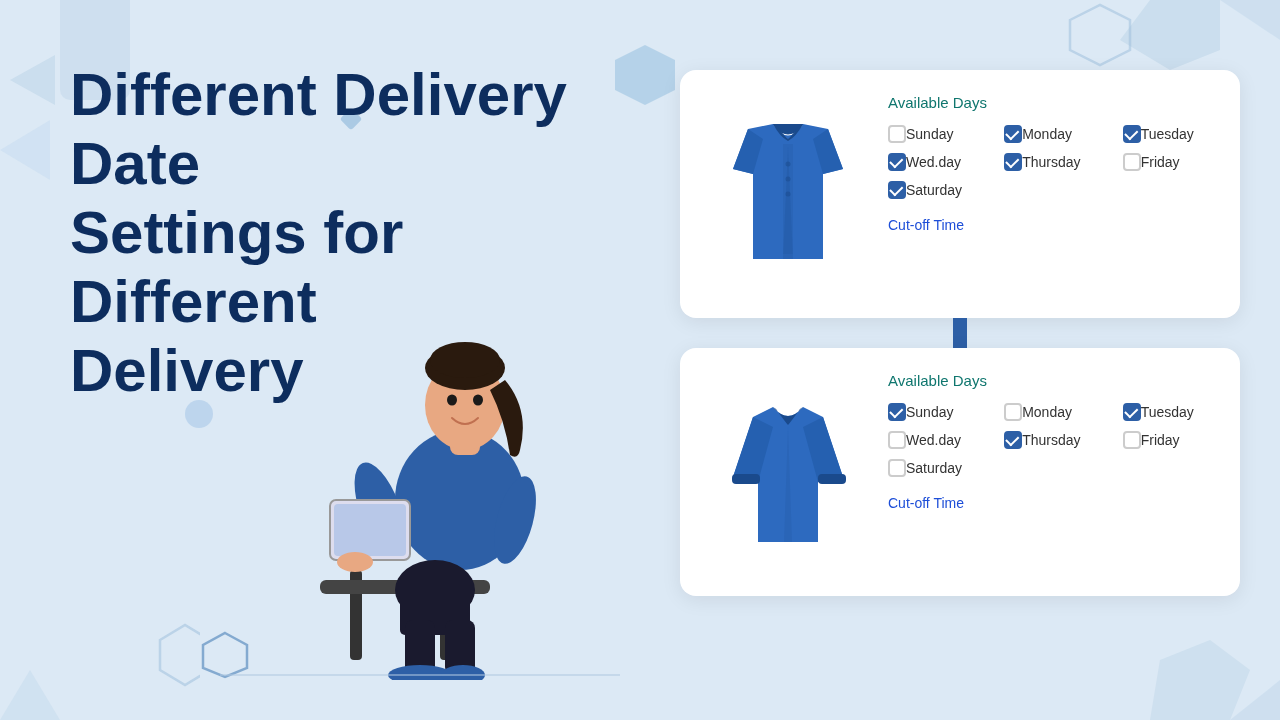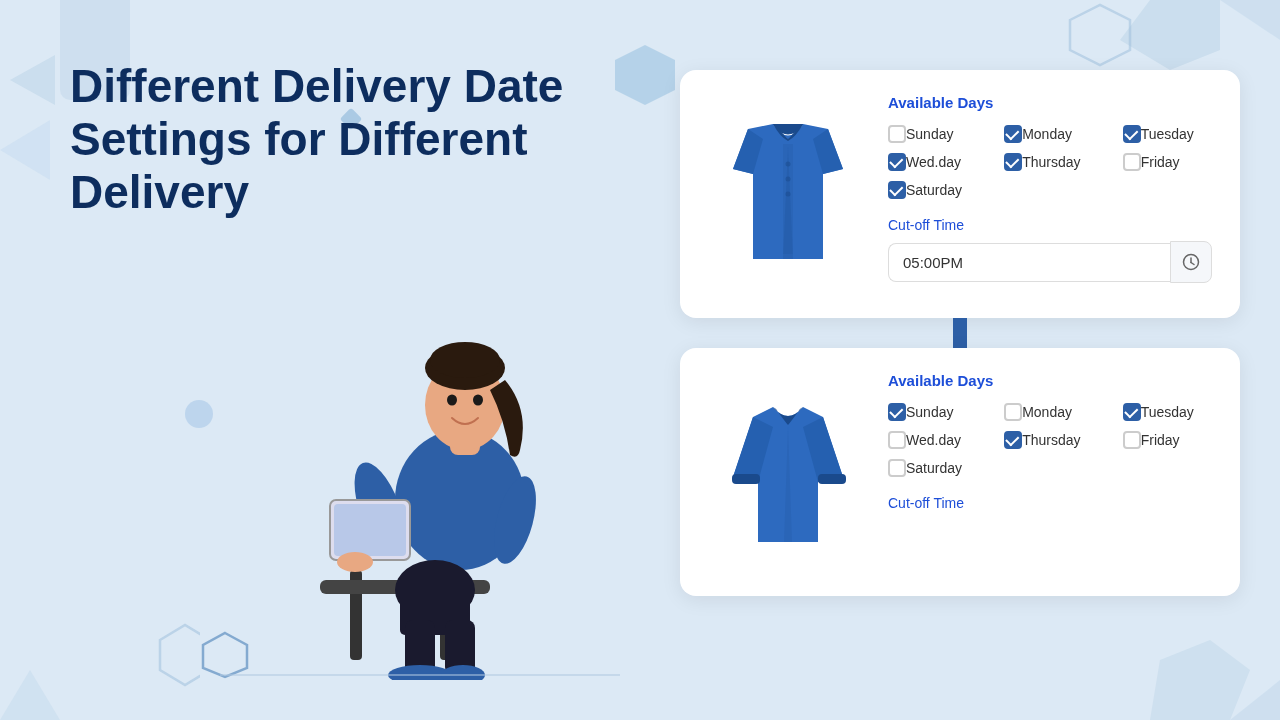--- a/index.html
+++ b/index.html
@@ -38,21 +38,21 @@
       left: 0; top: 0;
       width: 640px;
       height: 720px;
       display: flex;
       flex-direction: column;
       justify-content: flex-start;
       padding: 60px 50px 0 70px;
     }
 
     .main-title {
-      font-size: 46px;
+      font-size: 60px;
       font-weight: 800;
       color: #0d2d5e;
       line-height: 1.15;
       position: relative;
       z-index: 2;
     }
 
     .person-illustration {
       position: absolute;
       bottom: 40px;
@@ -98,22 +98,22 @@
       align-items: center;
       justify-content: center;
     }
 
     .product-settings {
       flex: 1;
     }
 
     .section-title {
       font-size: 15px;
-      font-weight: 700;
-      color: #1d4ed8;
+      font-weight: 400;
+      color: #0f766e;
       margin-bottom: 14px;
     }
 
     .days-grid {
       display: grid;
       grid-template-columns: repeat(3, auto);
       gap: 10px 24px;
       margin-bottom: 18px;
     }
 
@@ -358,30 +358,20 @@
         </div>
 
         <div class="day-item">
           <div class="checkbox checked"></div>
           <span>Saturday</span>
         </div>
       </div>
 
       <div class="cutoff-section">
         <div class="cutoff-label">Cut-off Time</div>
-        <div class="time-input-row">
-          <input type="text" class="time-input" value="05:00PM" readonly="" style="">
-          <div class="time-icon-btn">
-            <svg width="18" height="18" viewBox="0 0 18 18" fill="none">
-              <circle cx="9" cy="9" r="7.5" stroke="#666" stroke-width="1.5"></circle>
-              <line x1="9" y1="5" x2="9" y2="9.5" stroke="#666" stroke-width="1.5" stroke-linecap="round"></line>
-              <line x1="9" y1="9.5" x2="12" y2="11.5" stroke="#666" stroke-width="1.5" stroke-linecap="round"></line>
-            </svg>
-          </div>
-        </div>
       </div>
     </div>
   </div>
 
   <div class="connector"></div>
 
   <div class="product-card">
 
     <div class="product-image">
       <svg class="shirt-longsleeve" viewBox="0 0 140 170">

